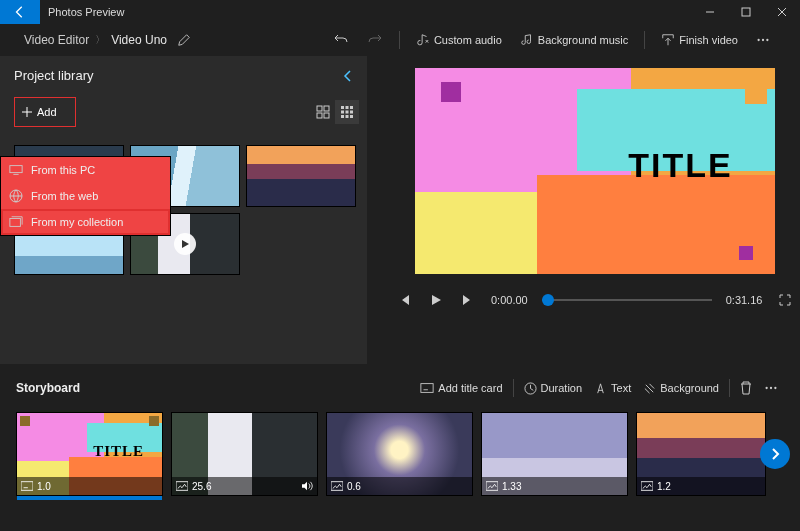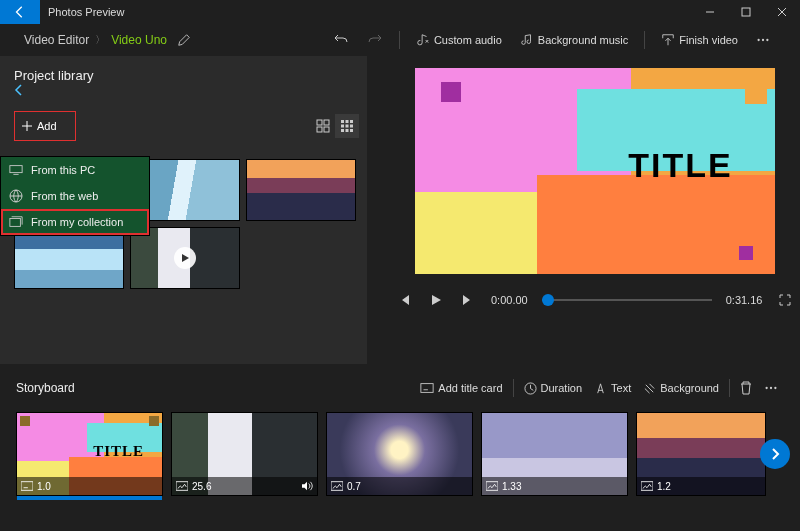--- a/index.html
+++ b/index.html
@@ -12,43 +12,43 @@
   .crumbbar { height: 32px; display:flex; align-items:center; padding: 0 24px; gap: 6px; color:#ccc; }
   .crumb { font-size: 12px; }
   .crumb-sep { color:#888; font-size:10px; }
   .pencil { margin-left: 4px; color:#ccc; }
   .crumb-spacer { flex: 1; }
   .topbtn { display:flex; align-items:center; gap:4px; padding: 0 6px; height:28px; color:#ddd; font-size:11px; }
   .topbtn svg, .toolbtn svg { flex-shrink:0; }
   .divider { width:1px; height:18px; background:#444; margin: 0 4px; }
   .main { display:flex; height: 308px; }
   .leftpane { width: 368px; background: #2b2b2b; position:relative; padding: 12px 8px 8px 14px; }
-  .libhdr { display:flex; align-items:flex-start;flex-direction:column; }
+  .libhdr { display:flex; align-items:center; }
   .libtitle { font-size: 13px; color:#eee; }
   .lib-spacer { flex:1; }
   .chev { color:#4cc2ff; font-size:12px; margin-right:6px; }
   .addrow { display:flex; align-items:center; margin-top: 14px; }
   .addbox { width:62px; height:30px; border:1px solid #e03030; display:flex; align-items:center; gap:4px; padding-left:6px; }
   .viewbtn { width:24px; height:24px; display:flex; align-items:center; justify-content:center; color:#ccc; }
-  .ctxmenu { position:absolute; top: 100px; left: 0; width: 150px; background:#14532d; border:1px solid #000; }
+  .ctxmenu { position:absolute; top: 100px; left: 0; width: 171px; background:#ef4444; border:1px solid #000; }
   .ctxitem { display:flex; align-items:center; gap:8px; height:26px; padding: 0 8px; color:#eee; font-size:11px; }
   .ctxitem.hl { outline: 2px solid #e03030; outline-offset:-2px; }
   .thumbs { margin-top: 18px; display:flex; flex-wrap:wrap; gap: 6px; width: 345px; }
   .th { width: 110px; height: 62px; position:relative; border:1px solid #000; }
   .play { position:absolute; top:50%; left:50%; width:22px; height:22px; background:rgba(255,255,255,.9); border-radius:50%; transform:translate(-50%,-50%); display:flex; align-items:center; justify-content:center; }
   .rightpane { flex:1; padding: 12px 16px 0 28px; display:flex; flex-direction:column; }
   .preview { width:360px; height:206px; background:#f3a743; position:relative; overflow:hidden; align-self:center; }
   .playbar { display:flex; align-items:center; gap:14px; margin-top: 20px; color:#ccc; align-self:center; width:100%; justify-content:center; }
   .pbtn { width:18px; display:flex; align-items:center; justify-content:center; }
   .timetxt { font-size:11px; color:#ddd; }
   .seek { width:170px; height:2px; background:#555; position:relative; }
   .seek .pos { position:absolute; top:-5px; left:0; width:12px; height:12px; background:#0078d4; border-radius:50%; }
   .storysec { padding: 8px 16px 0 16px; }
   .storyhdr { display:flex; align-items:center; height:32px; }
-  .stitle { font-size:12px; color:#eee; }
+  .stitle { font-size:12px; color:#eee;font-weight:bold; }
   .flex1 { flex:1; }
   .toolbtn { display:flex; align-items:center; gap:4px; padding: 0 6px; color:#ddd; font-size:11px; height:28px; }
   .track { display:flex; gap: 8px; margin-top:8px; position:relative; }
   .clip { width: 147px; height: 84px; border:1px solid #000; position:relative; display:flex; flex-direction:column; }
   .clip.sel { }
   .clip .img { flex:1; position:relative; overflow:hidden; }
   .clip .meta { position:absolute; bottom:0; left:0; right:0; height:18px; background:rgba(0,0,0,.55); display:flex; align-items:center; gap:4px; padding:0 4px; color:#fff; font-size:10px; }
   .clip .selbar { position:absolute; left:0; right:0; bottom:-5px; height:4px; background:#0078d4; }
   .corner { position:absolute; width:10px; height:10px; background:#8b6b2a; }
   .corner.tl{top:3px;left:3px;} .corner.tr{top:3px;right:3px;}
@@ -86,21 +86,21 @@
   <div class="winbtn">
     <svg width="10" height="10" viewBox="0 0 10 10">
         <path d="M1 1l8 8M9 1l-8 8" stroke="#ccc"></path>
       </svg>
   </div>
 </div>
 
 <div class="crumbbar">
   <span class="crumb">Video Editor</span>
   <span class="crumb-sep">〉</span>
-  <span class="crumb" style="color:#84cc16">Video Uno</span>
+  <span class="crumb" style="color:#e5e5e5">Video Uno</span>
   <span class="pencil">
     <svg width="14" height="14" viewBox="0 0 16 16">
         <path d="M2 14l1-4 8-8 3 3-8 8-4 1z" stroke="#ccc" fill="none"></path>
       </svg>
   </span>
   <div class="crumb-spacer"></div>
   <div class="topbtn">
     <svg width="16" height="16" viewBox="0 0 16 16">
         <path d="M5 3 2 6l3 3M2 6h8a4 4 0 0 1 4 4" stroke="#ccc" fill="none"></path>
       </svg>
@@ -349,21 +349,21 @@
       </div>
     </div>
 
     <div class="clip">
       <div class="img sunsky"></div>
       <div class="meta">
         <svg width="12" height="10" viewBox="0 0 14 10">
             <rect x="0" y="0" width="14" height="10" stroke="#fff" fill="none"></rect>
             <path d="M2 8l3-3 2 2 3-4 2 3" stroke="#fff" fill="none"></path>
           </svg>
-        <span>0.7</span>
+        <span>0.6</span>
       </div>
     </div>
 
     <div class="clip">
       <div class="img haze"></div>
       <div class="meta">
         <svg width="12" height="10" viewBox="0 0 14 10">
             <rect x="0" y="0" width="14" height="10" stroke="#fff" fill="none"></rect>
             <path d="M2 8l3-3 2 2 3-4 2 3" stroke="#fff" fill="none"></path>
           </svg>

